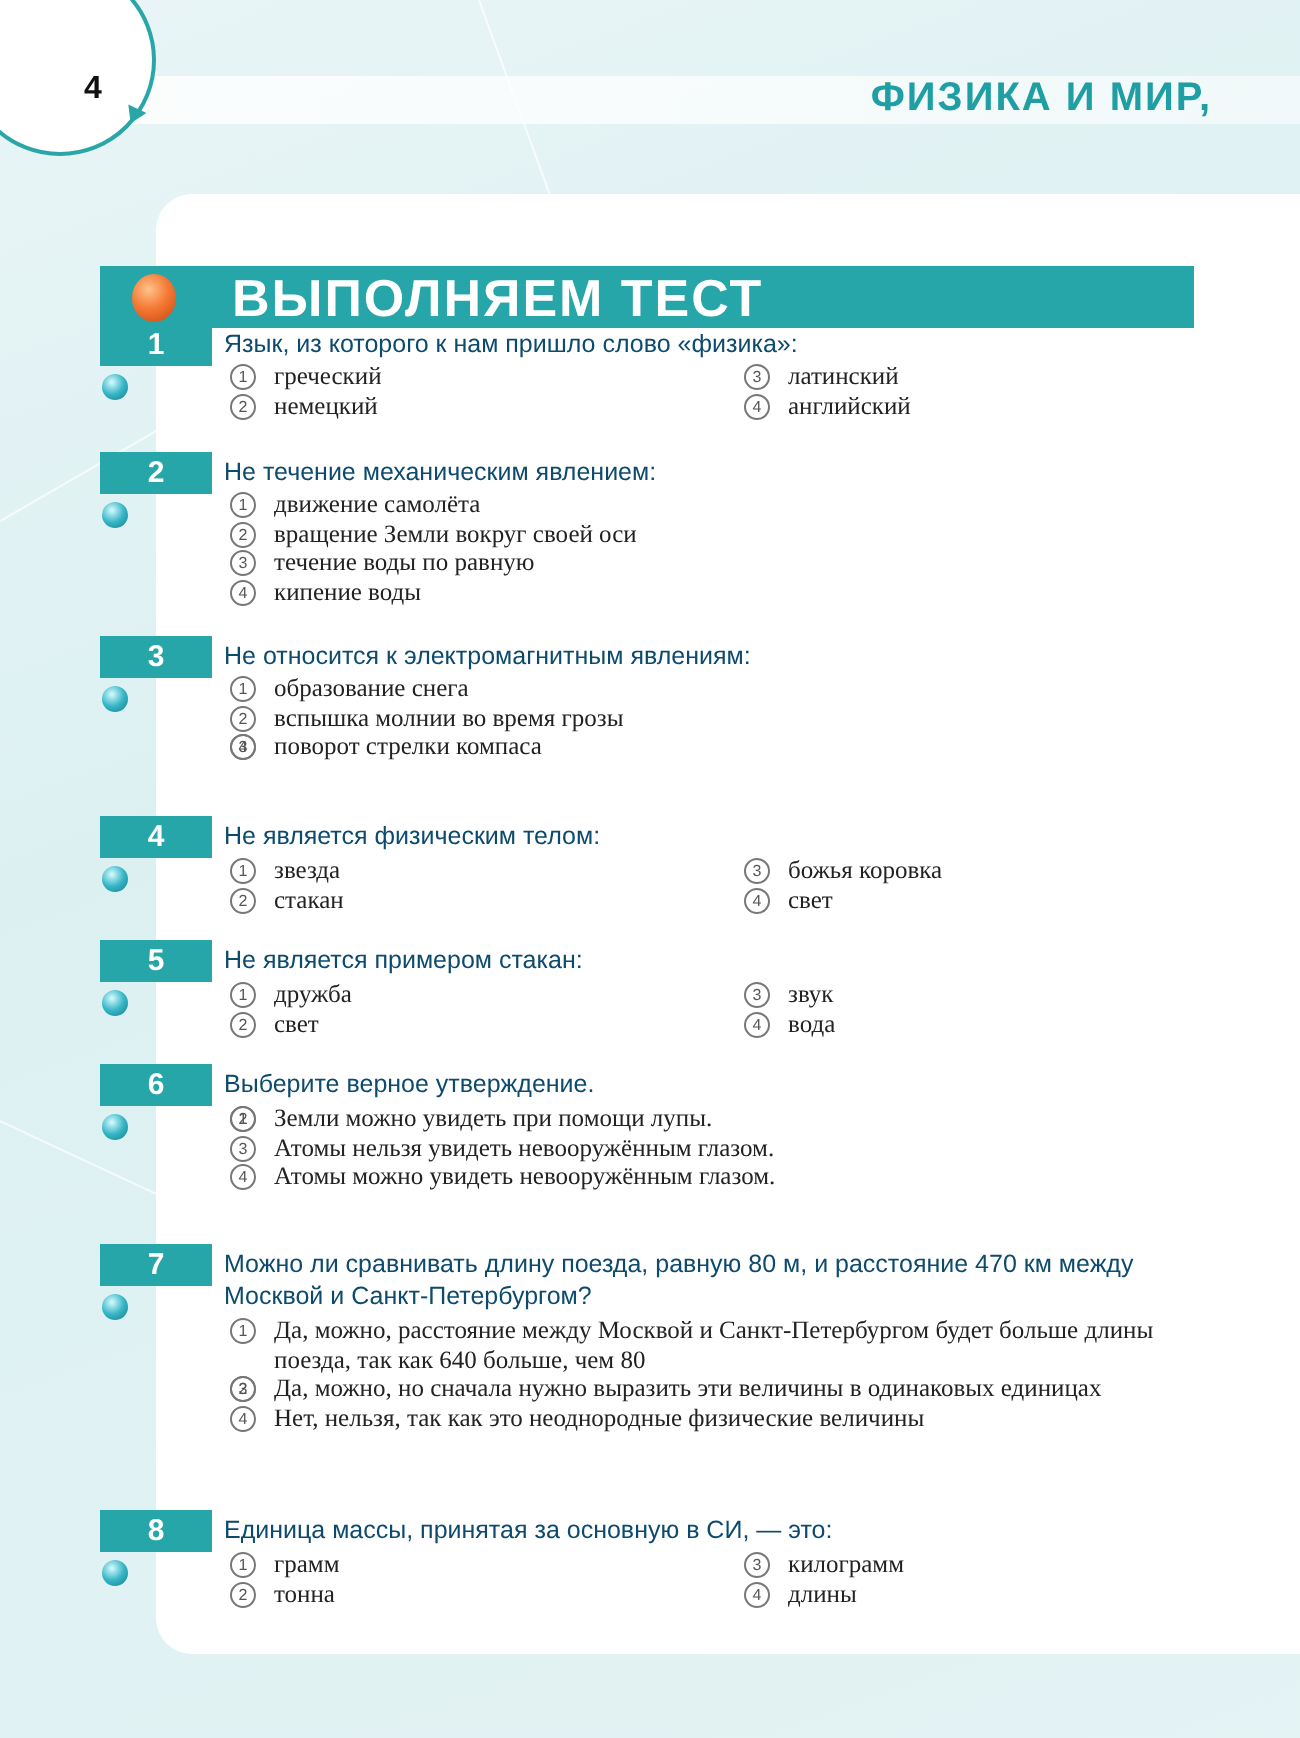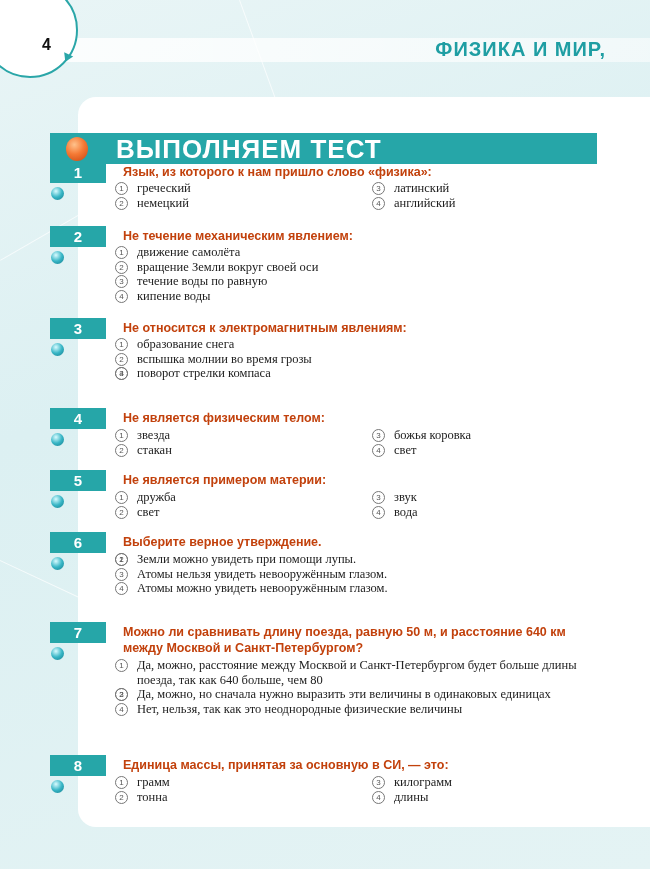--- a/index.html
+++ b/index.html
@@ -50,22 +50,22 @@
     .q { position: absolute; left: 0; width: 650px; }
     .q-tab {
       position: absolute; left: 50px; top: 0; width: 56px; height: 21px; background: #26a6a8;
       color: #fff; font-weight: bold; font-size: 15px; text-align: center; line-height: 21px;
     }
     .q-ball {
       position: absolute; left: 51px; top: 25px; width: 13px; height: 13px; border-radius: 50%;
       background: radial-gradient(circle at 38% 32%, #d8fbff 0%, #38b6c6 50%, #127c8c 100%);
     }
     .q-text {
-      position: absolute; left: 123px; top: 2px; width: 490px; font-weight: bold; font-size: 12.5px;
-      color: #c2410c; line-height: 16px;
+      position: absolute; left: 112px; top: 2px; width: 490px; font-weight: normal; font-size: 12.5px;
+      color: #0c4a6e; line-height: 16px;
     }
     .opts { position: absolute; left: 115px; font-family: "Liberation Serif", serif; font-size: 12.5px; color: #222; line-height: 14.5px; }
     .opt { position: relative; padding-left: 22px; width: 470px; }
     .opt .num {
       position: absolute; left: 0; top: 1px; width: 11px; height: 11px; border: 1px solid #777;
       border-radius: 50%; font-size: 8px; line-height: 11px; text-align: center; color: #555;
       font-family: "Liberation Sans", sans-serif;
     }
     .opt-grid { position: absolute; left: 115px; font-family: "Liberation Serif", serif; font-size: 12.5px; color: #222; line-height: 14.5px; }
     .opt-grid .opt { width: 230px; }
@@ -139,21 +139,21 @@
     <div class="col2">
       <div class="opt"><span class="num">3</span><span>божья коровка</span></div>
       <div class="opt"><span class="num">4</span><span>свет</span></div>
     </div>
   </div>
 </div>
 
 <div class="q" style="top:470px;">
   <div class="q-tab">5</div>
   <div class="q-ball"></div>
-  <div class="q-text">Не является примером материи:</div>
+  <div class="q-text">Не является примером стакан:</div>
   <div class="opt-grid" style="top:20px;">
     <div class="opt"><span class="num">1</span><span>дружба</span></div>
     <div class="opt"><span class="num">2</span><span>свет</span></div>
     <div class="col2">
       <div class="opt"><span class="num">3</span><span>звук</span></div>
       <div class="opt"><span class="num">4</span><span>вода</span></div>
     </div>
   </div>
 </div>
 
@@ -165,21 +165,21 @@
     <div class="opt"><span class="num">1</span></div>
     <div class="opt"><span class="num">2</span><span>Земли можно увидеть при помощи лупы.</span></div>
     <div class="opt"><span class="num">3</span><span>Атомы нельзя увидеть невооружённым глазом.</span></div>
     <div class="opt"><span class="num">4</span><span>Атомы можно увидеть невооружённым глазом.</span></div>
   </div>
 </div>
 
 <div class="q" style="top:622px;">
   <div class="q-tab">7</div>
   <div class="q-ball"></div>
-  <div class="q-text" style="width:480px;">Можно ли сравнивать длину поезда, равную 50 м, и расстояние 640 км между Москвой и Санкт-Петербургом?</div>
+  <div class="q-text" style="width:480px;">Можно ли сравнивать длину поезда, равную 80 м, и расстояние 470 км между Москвой и Санкт-Петербургом?</div>
   <div class="opts" style="top:36px;">
     <div class="opt" style="width:462px;"><span class="num">1</span><span>Да, можно, расстояние между Москвой и Санкт-Петербургом будет больше длины поезда, так как 640 больше, чем 80</span></div>
     <div class="opt" style="width:462px;"><span class="num">2</span></div>
     <div class="opt" style="width:462px;"><span class="num">3</span><span>Да, можно, но сначала нужно выразить эти величины в одинаковых единицах</span></div>
     <div class="opt" style="width:462px;"><span class="num">4</span><span>Нет, нельзя, так как это неоднородные физические величины</span></div>
   </div>
 </div>
 
 <div class="q" style="top:755px;">
   <div class="q-tab">8</div>

